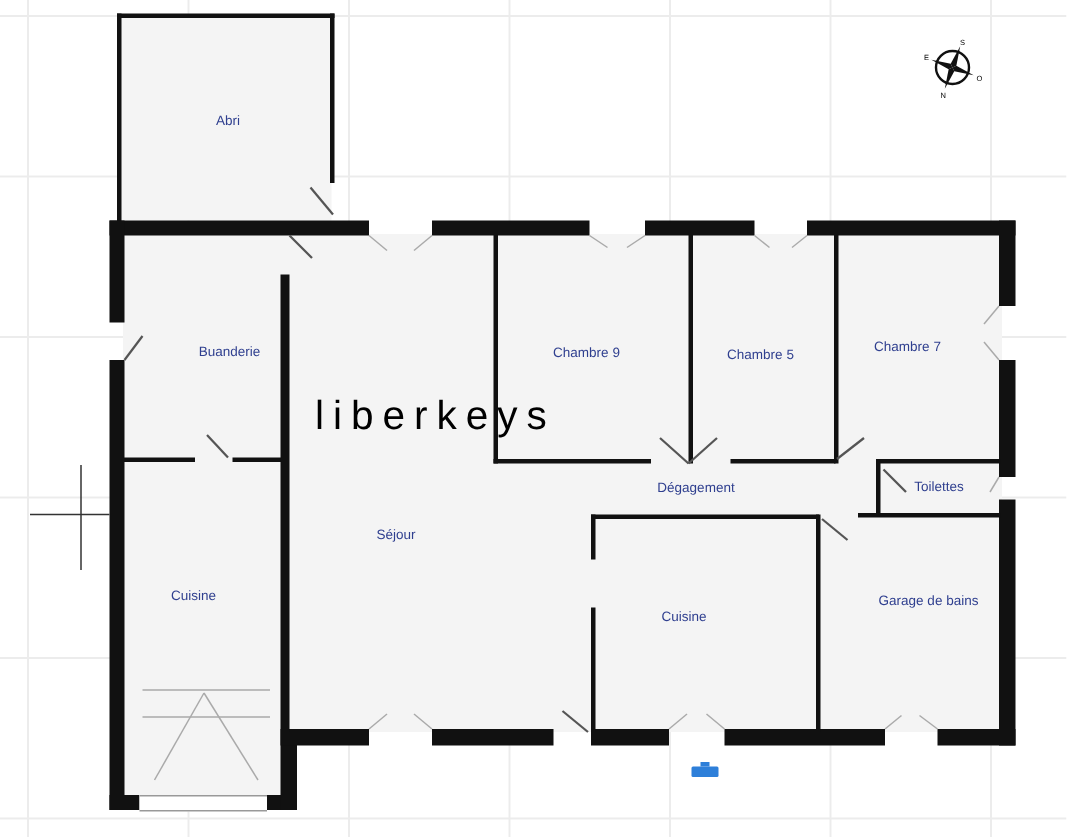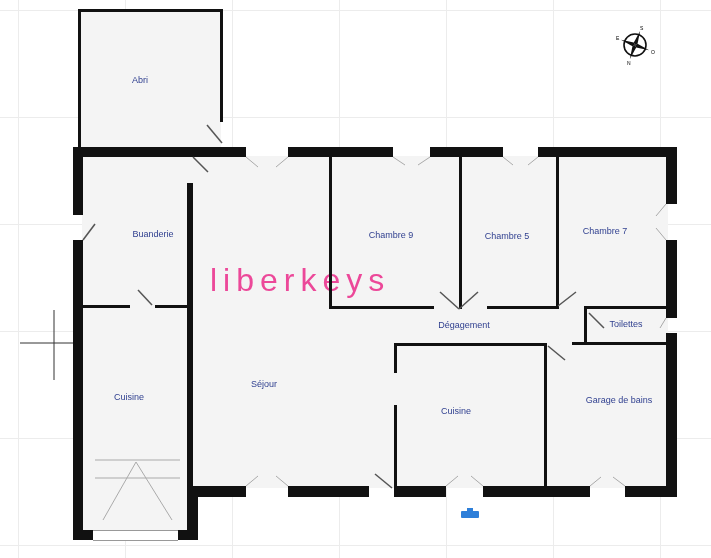--- a/index.html
+++ b/index.html
@@ -18,21 +18,21 @@
   }
   .room { position: absolute; background: #f4f4f4; }
   .wall { position: absolute; background: #111111; }
   .opening { position: absolute; background: #ffffff; }
   .label {
     position: absolute; font-size: 9px; color: #2f3f8f;
     white-space: nowrap; transform: translate(-50%, -50%);
   }
   svg.overlay { position: absolute; left: 0; top: 0; pointer-events: none; }
   .watermark {
-    position: absolute; left: 210px; top: 262px; font-size: 32px; color: #ec4899;
+    position: absolute; left: 210px; top: 262px; font-size: 27px; color: #000000;
     letter-spacing: 6px; font-weight: 300;
   }
   .compass { position: absolute; left: 614px; top: 24px; width: 42px; height: 42px; }
   .marker { position: absolute; left: 461px; top: 511px; width: 18px; height: 7px; background: #2e7fd9; border-radius: 1px; }
   .marker::before { content: ""; position: absolute; left: 6px; top: -3px; width: 6px; height: 3px; background: #2e7fd9; }
 </style>
 </head>
 <body>
 
 <div class="grid"></div>
@@ -122,24 +122,24 @@
       <line x1="625" y1="486" x2="613" y2="477"></line>
     <line x1="95" y1="460" x2="180" y2="460"></line>
       <line x1="95" y1="478" x2="180" y2="478"></line>
     <line x1="103" y1="520" x2="136" y2="462"></line>
       <line x1="136" y1="462" x2="172" y2="520"></line>
   </g>
   <line x1="20" y1="343" x2="73" y2="343" stroke="#333" stroke-width="1"></line>
   <line x1="54" y1="310" x2="54" y2="380" stroke="#333" stroke-width="1"></line>
 </svg>
 
-<span class="label" style="left:140px;top:80px;">Abri</span>
+<span class="label" style="left:152px;top:80px;">Abri</span>
 <span class="label" style="left:129px;top:234px;margin-left:24px;">Buanderie</span>
 <span class="label" style="left:129px;top:397px;">Cuisine</span>
-<span class="label" style="left:264px;top:356px;margin-top:28px;">Séjour</span>
+<span class="label" style="left:264px;top:356px;">Séjour</span>
 <span class="label" style="left:391px;top:235px;">Chambre 9</span>
 <span class="label" style="left:507px;top:236px;">Chambre 5</span>
 <span class="label" style="left:605px;top:231px;">Chambre 7</span>
 <span class="label" style="left:464px;top:325px;">Dégagement</span>
 <span class="label" style="left:626px;top:324px;text-align:center;">Toilettes</span>
 <span class="label" style="left:456px;top:411px;">Cuisine</span>
 <span class="label" style="left:619px;top:400px;">Garage de bains</span>
 
 <svg class="compass" viewBox="0 0 42 42">
   <circle cx="21" cy="21" r="11" fill="none" stroke="#111" stroke-width="1.6"></circle>

